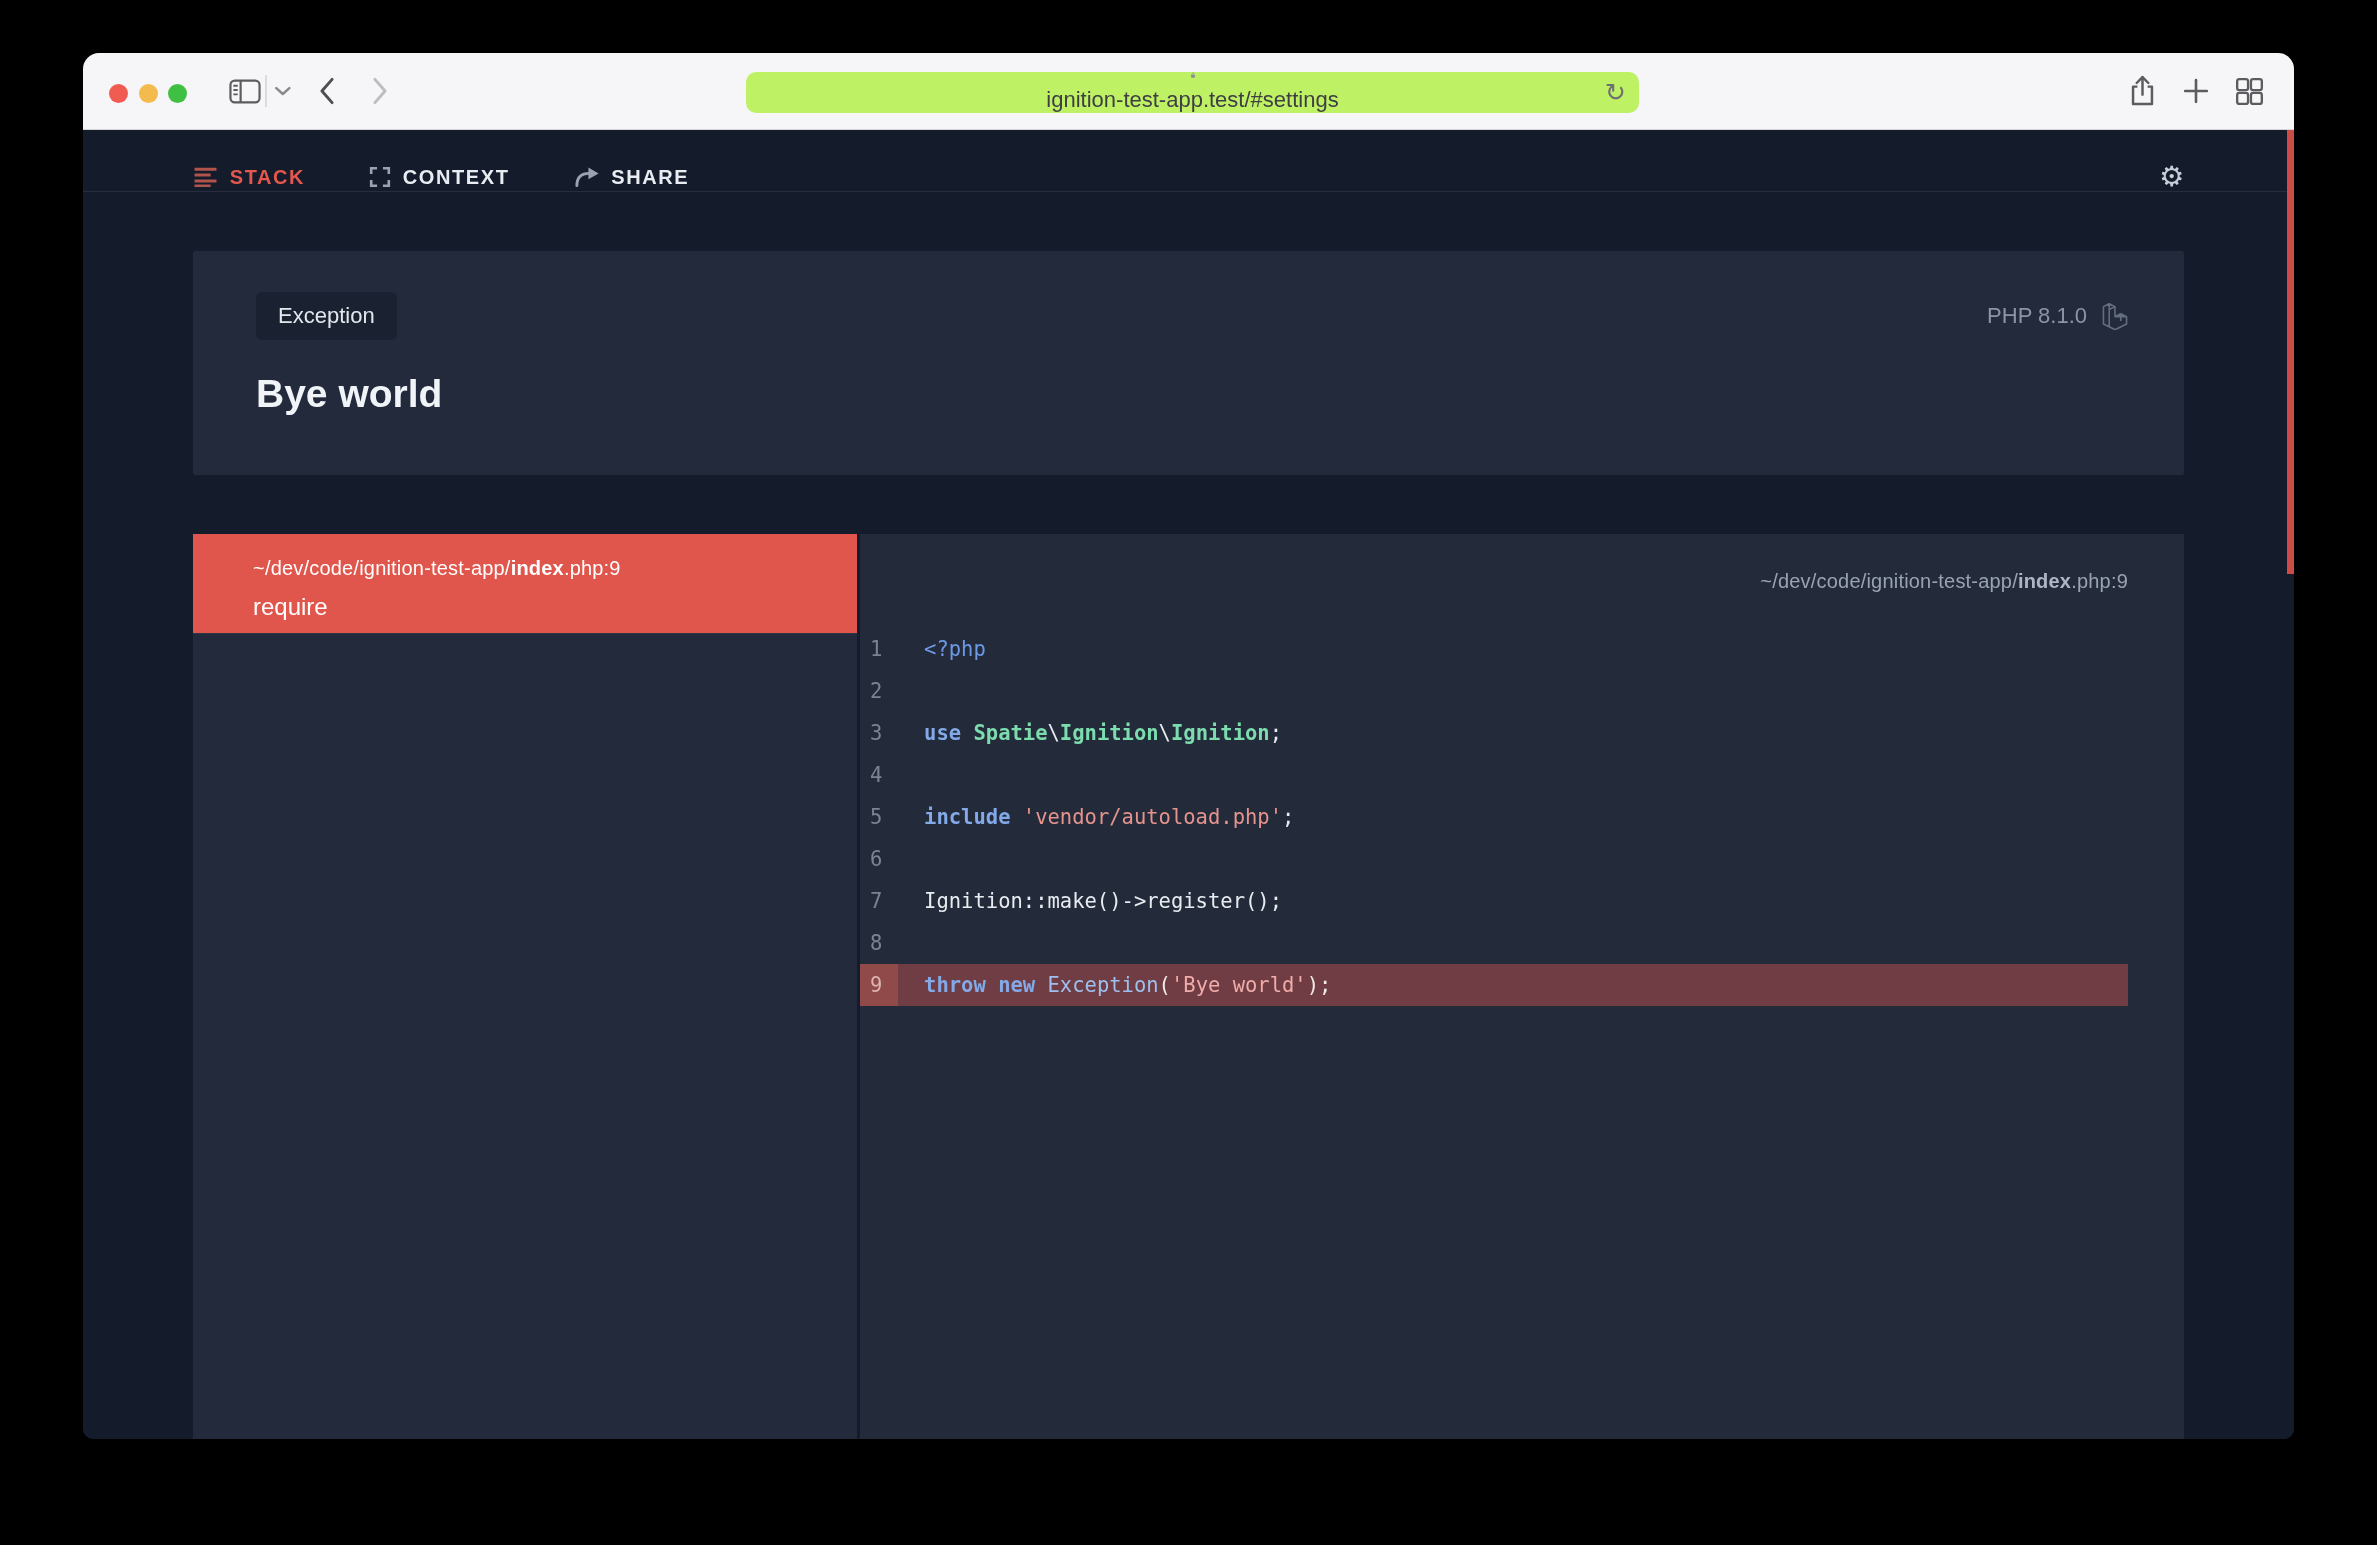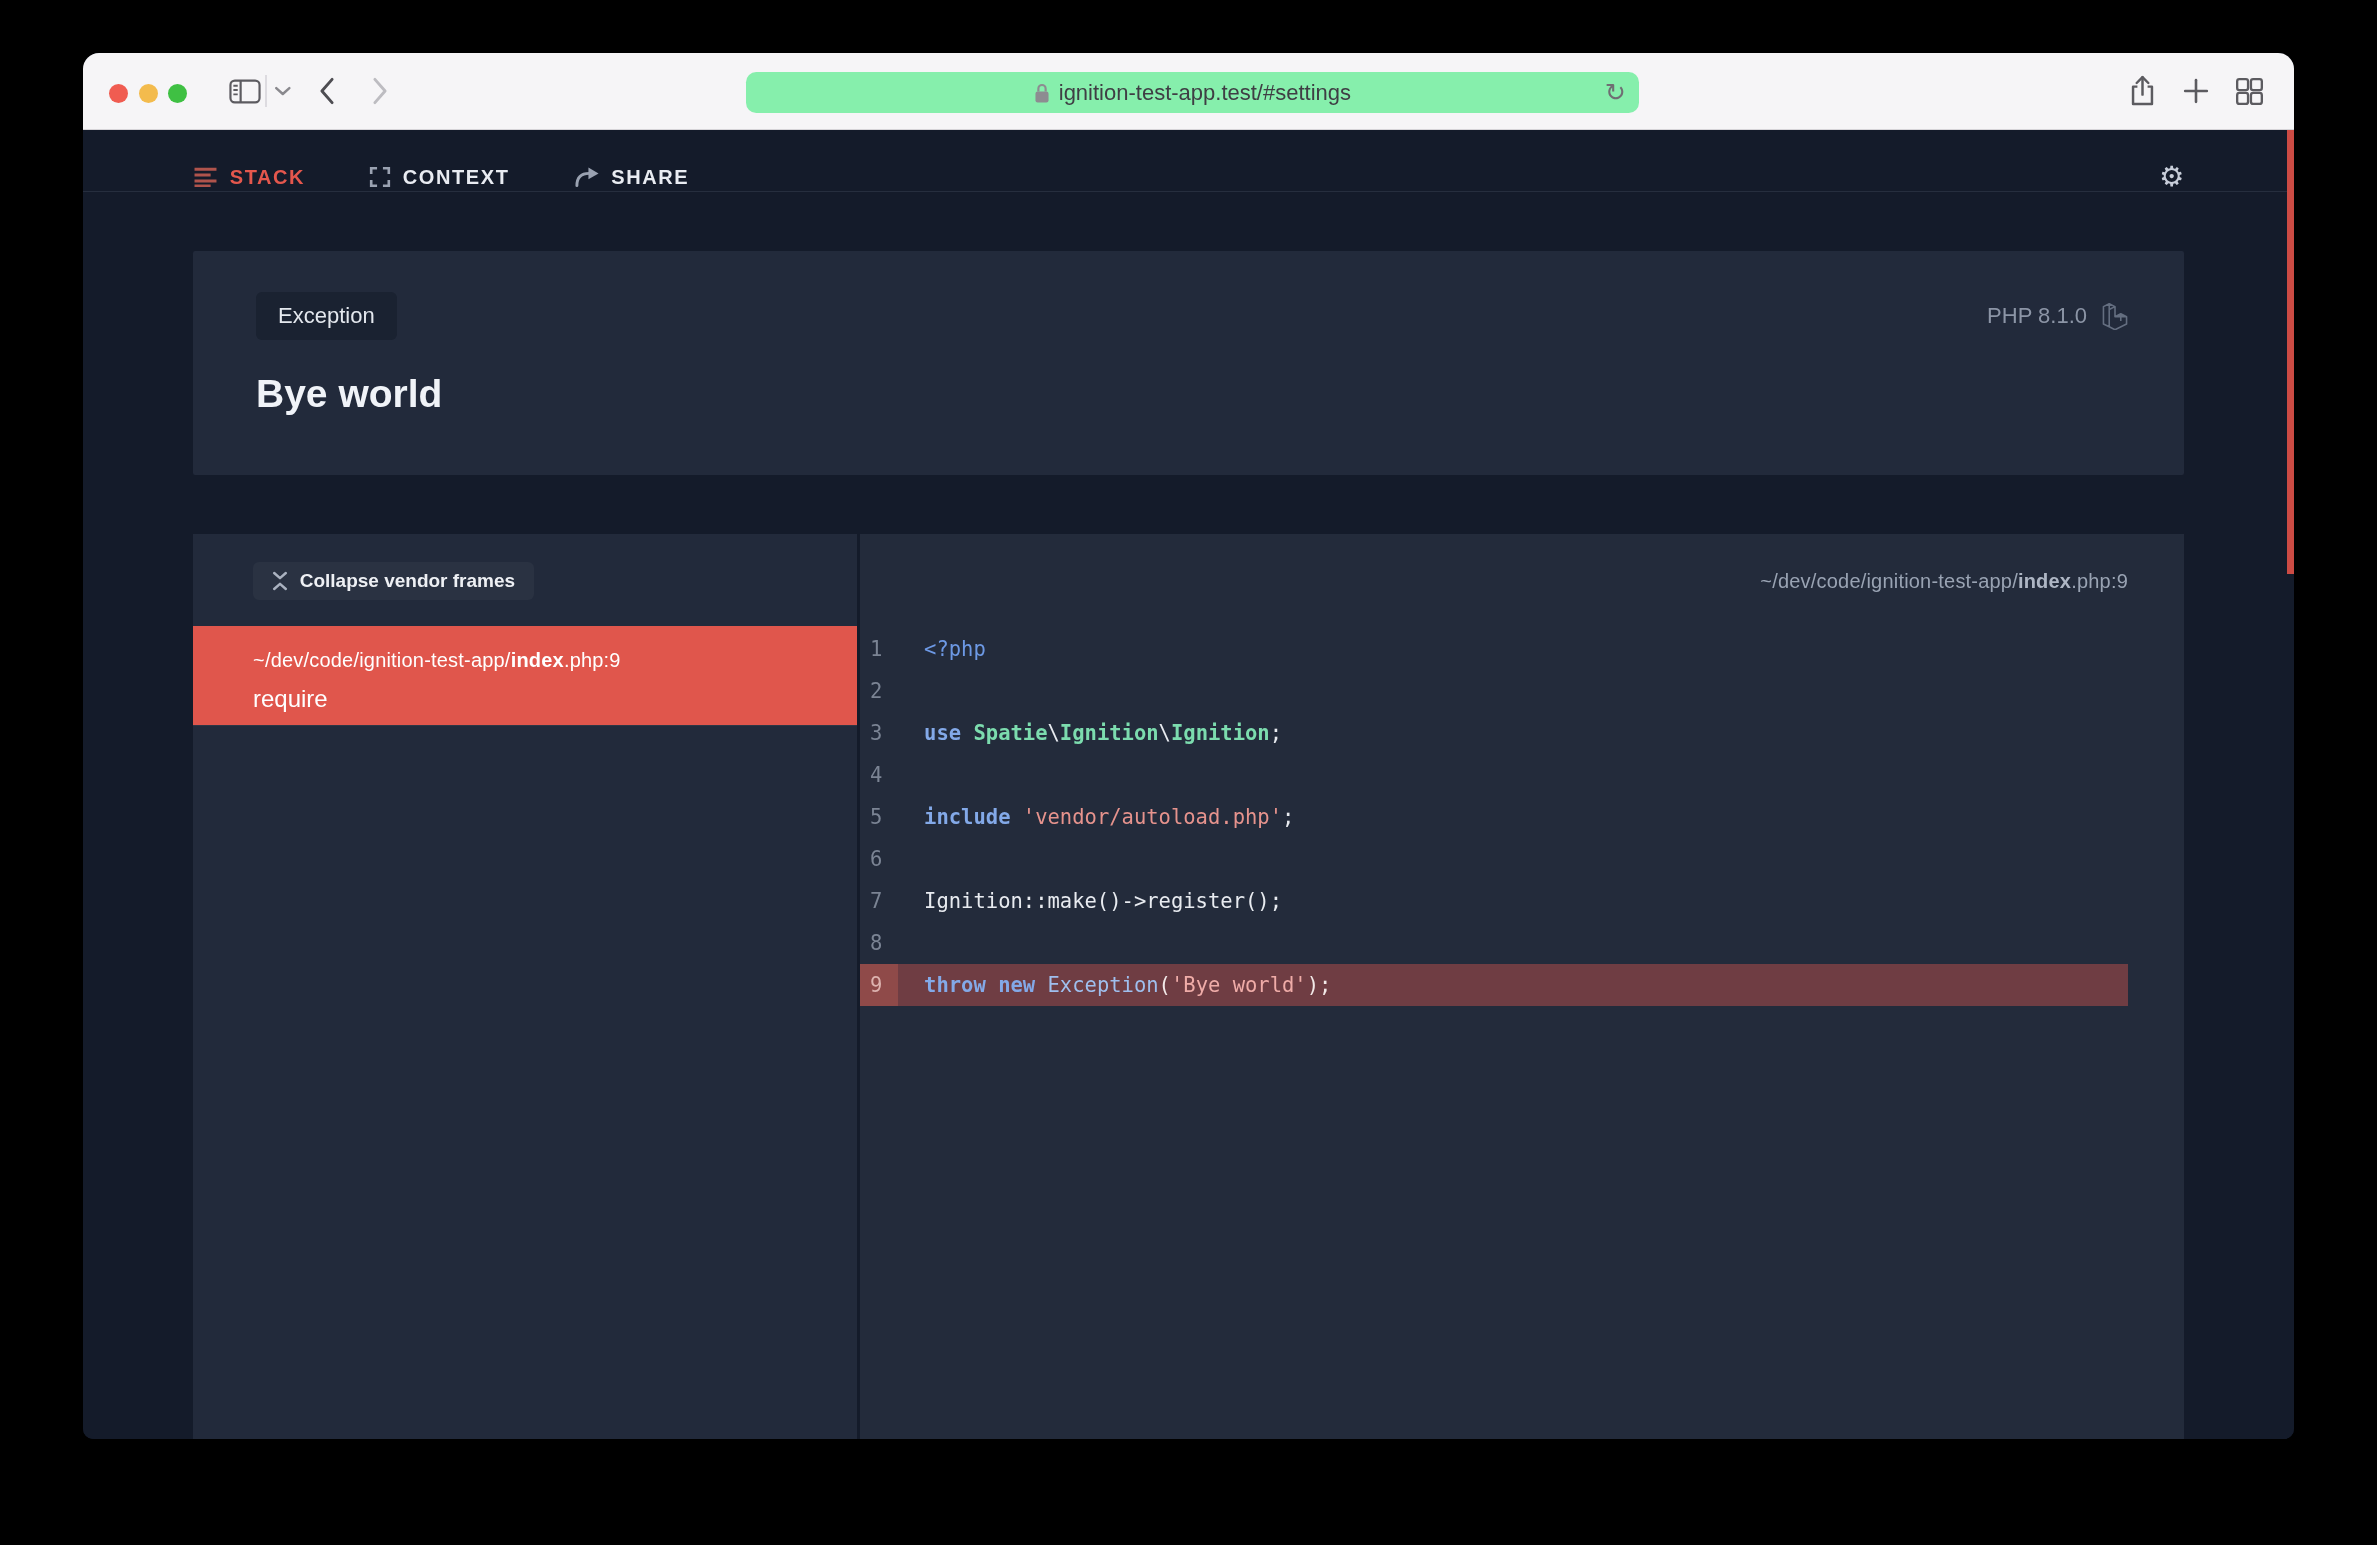--- a/index.html
+++ b/index.html
@@ -9,22 +9,22 @@
     border-radius:16px 16px 10.2px 10.2px;overflow:hidden;background:#141b2a;}
 
   
   .chrome{position:relative;height:76px;background:#f6f5f7;border-bottom:0.7px solid #d6d4d8;}
   .dot{position:absolute;top:31px;width:19px;height:19px;border-radius:50%;}
   .dot.red{left:26px;background:#f05c51;}
   .dot.yellow{left:56px;background:#f3bb4d;}
   .dot.green{left:85px;background:#3fc043;}
   .chrome .icon{position:absolute;top:0;height:76px;display:flex;align-items:center;justify-content:center;}
   .vsep{position:absolute;left:182px;top:22px;width:1.5px;height:32px;background:#dddbe0;}
-  .addr{position:absolute;left:663px;top:19px;width:893px;height:41px;background:#86efac;
-    border-radius:10.2px;display:flex;align-items:center;justify-content:center;gap:8.8px;}
+  .addr{position:absolute;left:663px;top:19px;width:893px;height:41px;background:#bef264;
+    border-radius:10.2px;display:flex;align-items:center;justify-content:center;gap:8.8px;flex-direction:column;}
   .addr .urltext{font-size:22px;color:#3f3e44;}
   .reload{position:absolute;right:13px;top:0;height:41px;display:flex;align-items:center;
     font-size:25px;color:#6f6e73;font-family:"DejaVu Sans",sans-serif;}
 
   
   .page{position:relative;height:1309px;background:#141b2a;}
   .thumb{position:absolute;top:0;right:0;width:6.6px;height:444px;background:#cc4b44;}
   .nav{height:61px;border-bottom:1.5px solid #262e3e;display:flex;align-items:flex-end;}
   .nav-inner{width:1991px;margin:0 auto;display:flex;align-items:center;gap:64px;}
   .navtab{display:flex;align-items:center;gap:11.7px;font-size:20px;font-weight:700;
@@ -188,29 +188,20 @@
                 <path d="M2,6 L10,2 L18,6 L18,20 L26,16 L34,20 L34,30 L18,38 L10,34 L2,30 Z M10,2 L10,34 M18,20 L34,20 M18,6 L10,10 M26,16 L26,26" fill="none" stroke="#646e80" stroke-width="2.2" stroke-linejoin="round"></path>
               </svg>
             </span>
           </div>
           <div class="err-title">Bye world</div>
         </div>
 
         <div class="panels">
 
           <div class="stack-panel">
-            <div class="stack-head">
-              <span class="collapse-btn">
-                <svg width="16" height="22" viewBox="0 0 22 30">
-                  <polyline points="3,4 11,11 19,4" fill="none" stroke="#aab2c0" stroke-width="3.4" stroke-linecap="round" stroke-linejoin="round"></polyline>
-                  <polyline points="3,26 11,19 19,26" fill="none" stroke="#aab2c0" stroke-width="3.4" stroke-linecap="round" stroke-linejoin="round"></polyline>
-                </svg>
-                <span>Collapse vendor frames</span>
-              </span>
-            </div>
             <div id="stack-frames">
                 <div class="frame active">
                   <div class="path"><span>~/dev/code/ignition-test-app/</span><b>index</b><span>.php:9</span></div>
                   <div class="method">require</div>
                 </div>
               </div>
           </div>
 
           <div class="code-panel">
             <div class="code-header">

